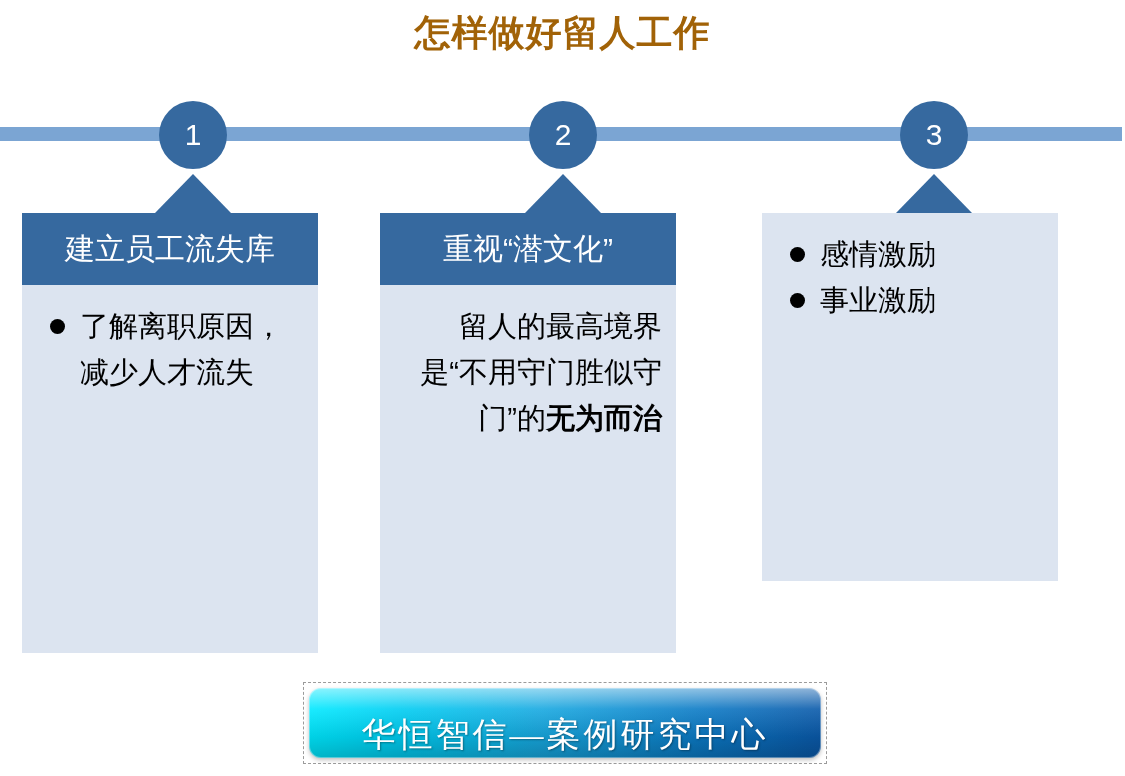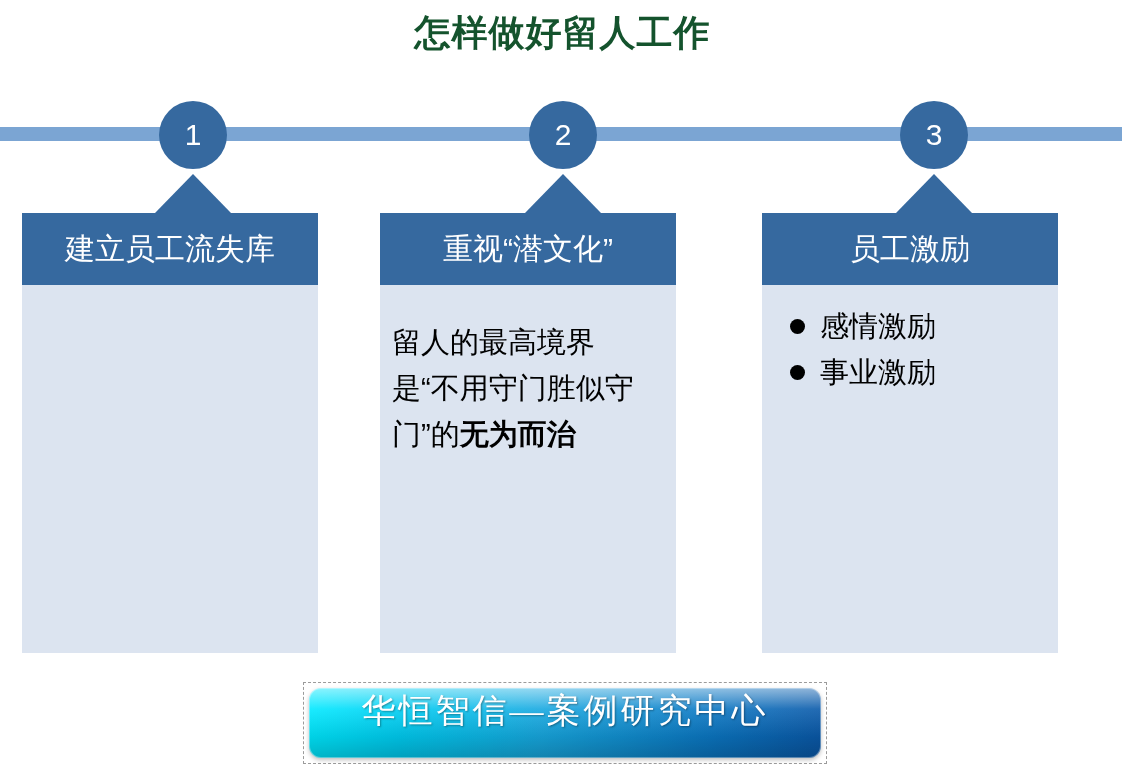--- a/index.html
+++ b/index.html
@@ -19,21 +19,21 @@
   
   .slide-title {
     position: absolute;
     left: 0;
     top: 10px;
     width: 1125px;
     text-align: center;
     font-size: 36px;
     font-weight: bold;
     letter-spacing: 1px;
-    color: #14532d;
+    color: #a16207;
     line-height: 46px;
   }
 
   
   .timeline-bar {
     position: absolute;
     left: 0;
     top: 127px;
     width: 1122px;
     height: 14px;
@@ -95,22 +95,23 @@
   .card-body {
     height: 368px;
     background: #DCE4F0;
     padding: 18px 14px 0 12px;
     box-sizing: border-box;
     font-size: 29px;
     line-height: 46px;
   }
 
   .para {
-    margin: 16px 0 0 0;
+    margin: 0 0 0 0;
     text-indent: 0;
+    text-align: right;
   }
 
   ul.bullets {
     list-style: none;
     margin: 0;
     padding: 0;
   }
   ul.bullets li {
     position: relative;
     padding-left: 46px;
@@ -144,21 +145,21 @@
     height: 100%;
     box-sizing: border-box;
     border-radius: 12px;
     background: linear-gradient(to right, #00E5FF 0%, #00C8F0 18%, #14A8E0 45%, #0C78C4 75%, #0A5FAF 100%);
     background-image:
       linear-gradient(to bottom, rgba(255,255,255,0.55) 0%, rgba(255,255,255,0.10) 30%, rgba(0,0,0,0.10) 70%, rgba(0,0,0,0.22) 100%),
       linear-gradient(to right, #00E9FF 0%, #00CDF2 18%, #17A9E1 45%, #0B78C4 78%, #0A5AAA 100%);
     box-shadow: inset 0 0 0 1px rgba(255,255,255,0.35), 0 2px 4px rgba(0,0,0,0.25);
     position: relative;
     display: flex;
-    align-items: flex-start;
+    align-items: flex-end;
     justify-content: center;
   }
   .banner-text {
     font-family: "Liberation Serif", "DejaVu Serif", serif;
     font-size: 34px;
     color: #ffffff;
     letter-spacing: 3px;
     text-shadow: 1px 1px 2px rgba(0,0,0,0.35);
     white-space: nowrap;
   }
@@ -181,33 +182,36 @@
 </div>
 
 <div class="pointer p1"></div>
 <div class="pointer p2"></div>
 <div class="pointer p3"></div>
 
 <div class="card card1">
   <div class="card-header">建立员工流失库</div>
   <div class="card-body">
     <ul class="bullets">
+      <li>
+        <span class="dot"></span>
+        <span>了解离职原因，减少人才流失</span>
+      </li>
     </ul>
   </div>
 </div>
 
 <div class="card card2">
   <div class="card-header">重视“潜文化”</div>
   <div class="card-body">
     <p class="para"><span>留人的最高境界是“不用守门胜似守门”的</span><span class="strong-text">无为而治</span></p>
   </div>
 </div>
 
 <div class="card card3">
-  <div class="card-header">员工激励</div>
   <div class="card-body">
     <ul class="bullets">
       <li>
         <span class="dot"></span>
         <span>感情激励</span>
       </li>
       <li>
         <span class="dot"></span>
         <span>事业激励</span>
       </li>

